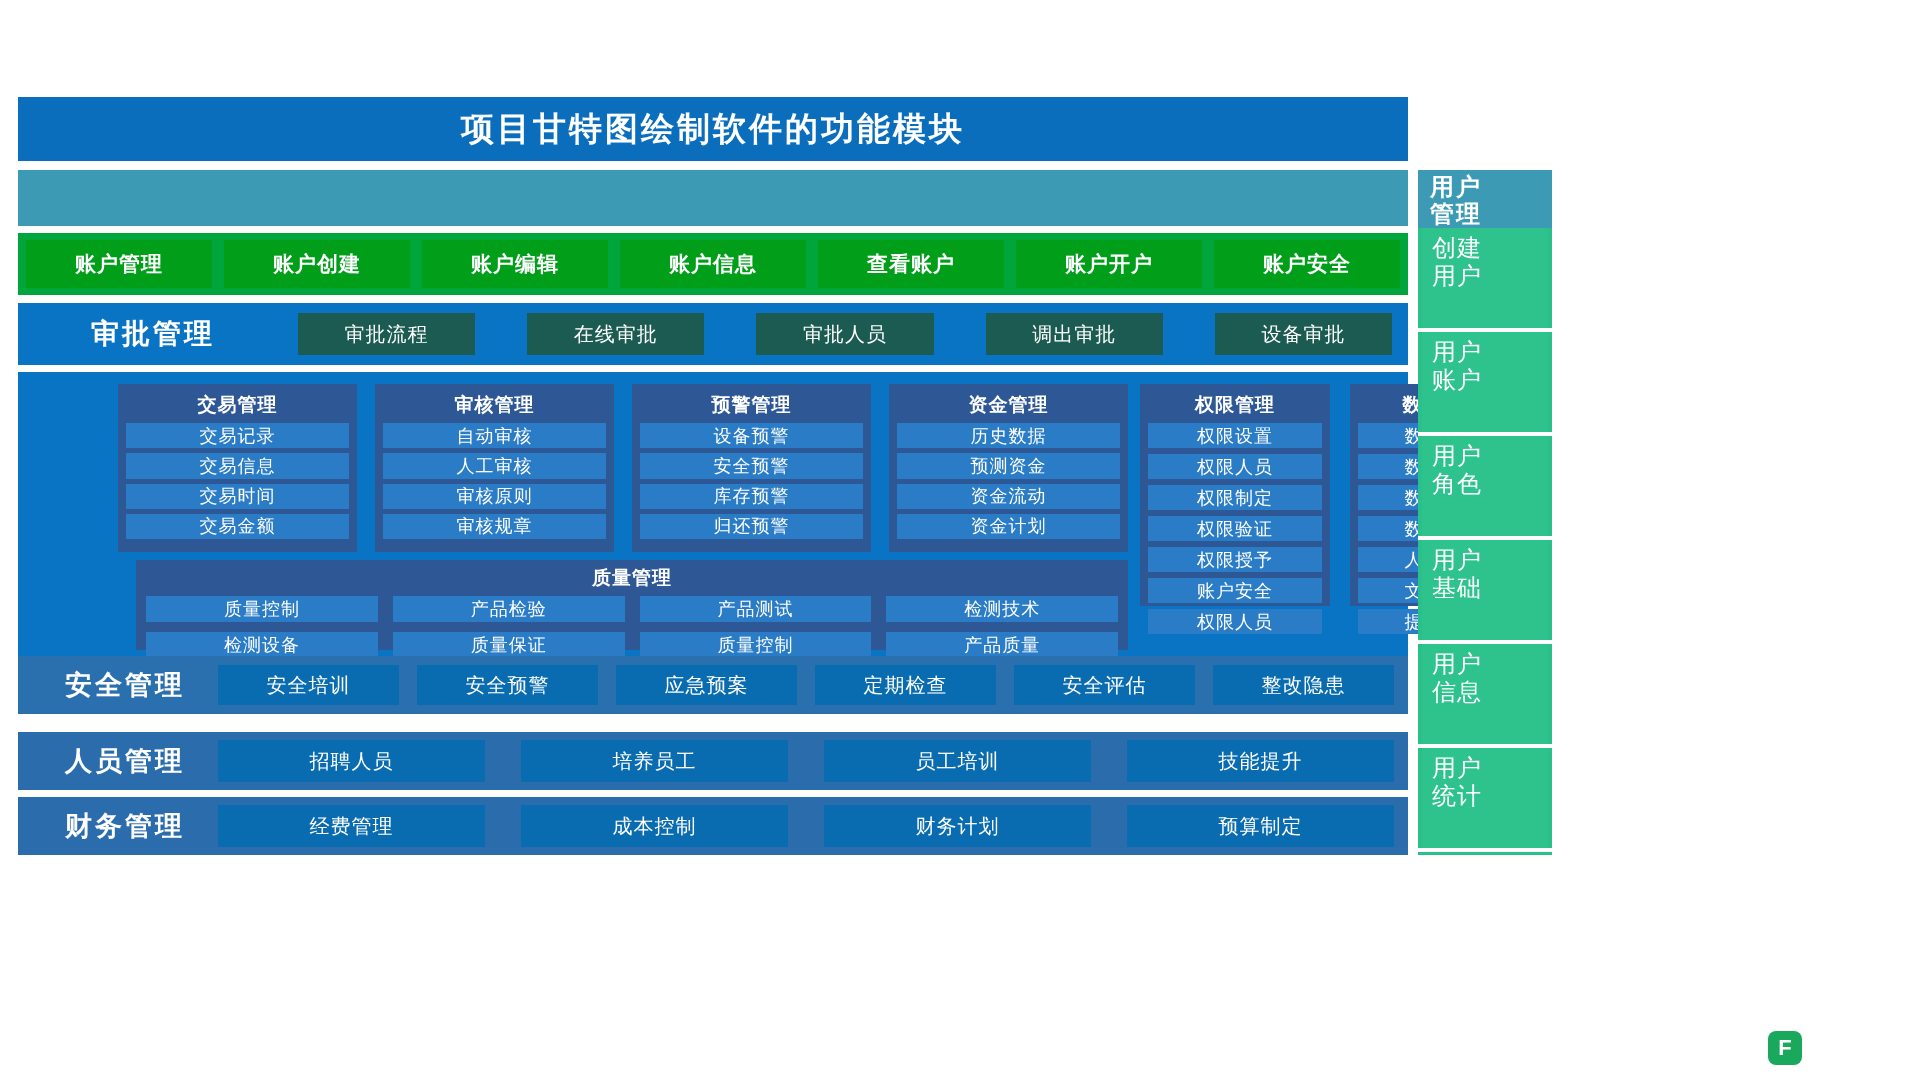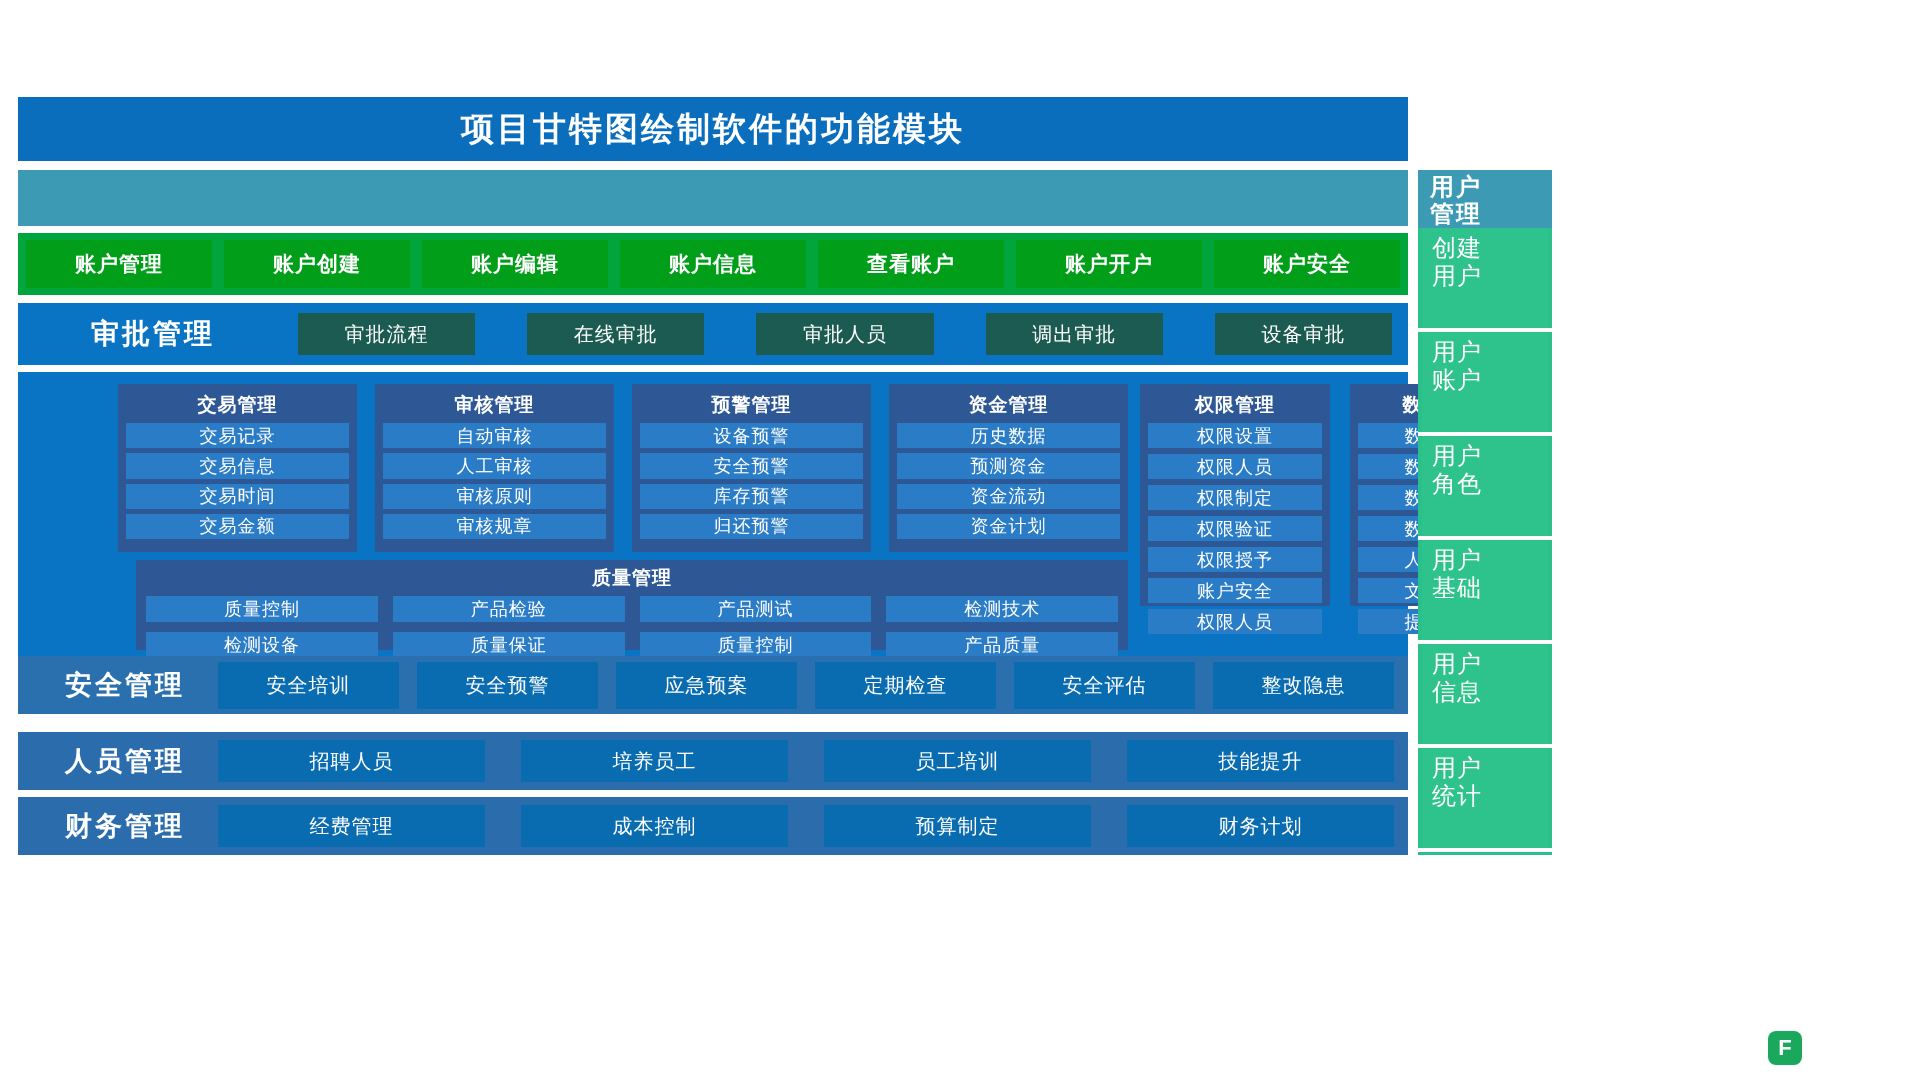--- a/index.html
+++ b/index.html
@@ -138,21 +138,21 @@
   }
   .bot-row.r1{top:656px;height:58px;background:#2a6fae;}
   .bot-row.r2{top:732px;height:58px;background:#2a6cac;}
   .bot-row.r3{top:797px;height:58px;background:#2a6cac;}
   .bot-label{
     width:186px;flex:none;color:#ffffff;
     font-size:27px;font-weight:bold;letter-spacing:3px;text-align:center;
   }
   .bot-items{display:flex;flex:1;gap:18px;}
   .bot-chip{
-    flex:1;height:47px;background:#0a6cb0;
+    flex:1;height:40px;background:#0a6cb0;
     display:flex;align-items:center;justify-content:center;
     color:#ffffff;font-size:20px;letter-spacing:1px;
   }
   .bot-row.r2 .bot-items,.bot-row.r3 .bot-items{gap:36px;}
   .bot-row.r2 .bot-chip,.bot-row.r3 .bot-chip{height:42px;}
 
   
   .sidebar{
     position:absolute;left:1418px;top:170px;width:134px;height:685px;
     background:#29c08a;
@@ -299,22 +299,22 @@
         <div class="bot-chip">培养员工</div>
         <div class="bot-chip">员工培训</div>
         <div class="bot-chip">技能提升</div>
       </div>
   </div>
   <div class="bot-row r3" id="botRow2">
     <div class="bot-label">财务管理</div>
     <div class="bot-items" id="botItems2">
         <div class="bot-chip">经费管理</div>
         <div class="bot-chip">成本控制</div>
+        <div class="bot-chip">财务计划</div>
         <div class="bot-chip">预算制定</div>
-        <div class="bot-chip">财务计划</div>
       </div>
   </div>
 
   <div class="sidebar">
     <div class="sb-head">
       <div>用户</div>
       <div>管理</div>
     </div>
     <div id="sidebarItems">
         <div class="sb-item" style="top: 58px; height: 100px;">

